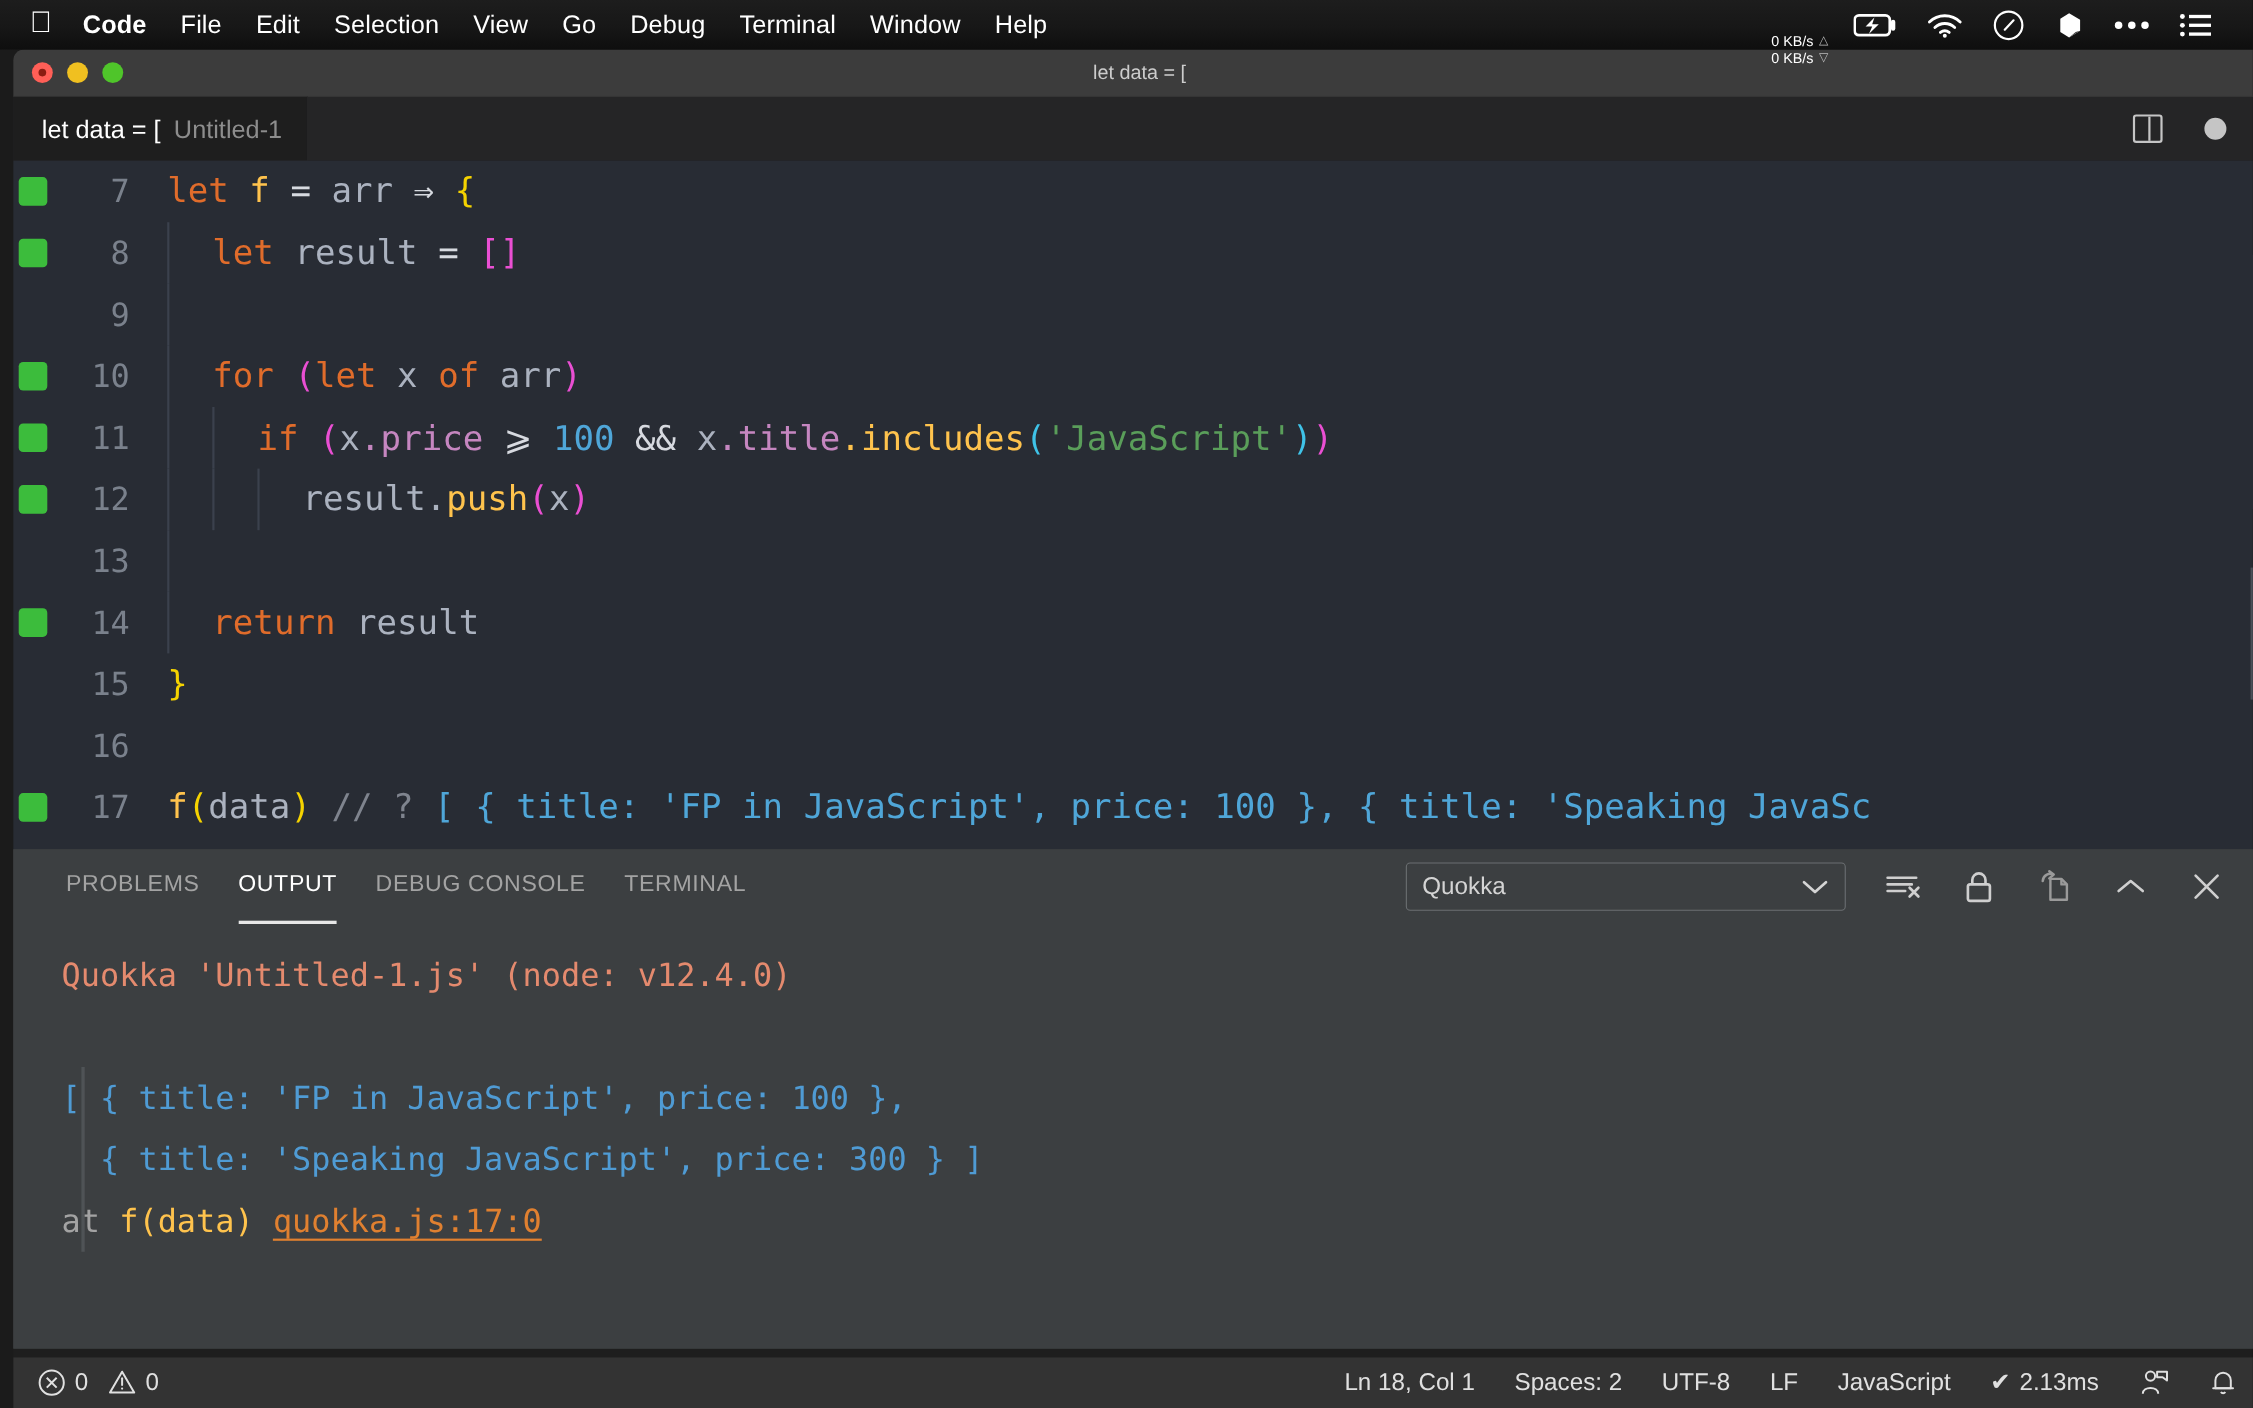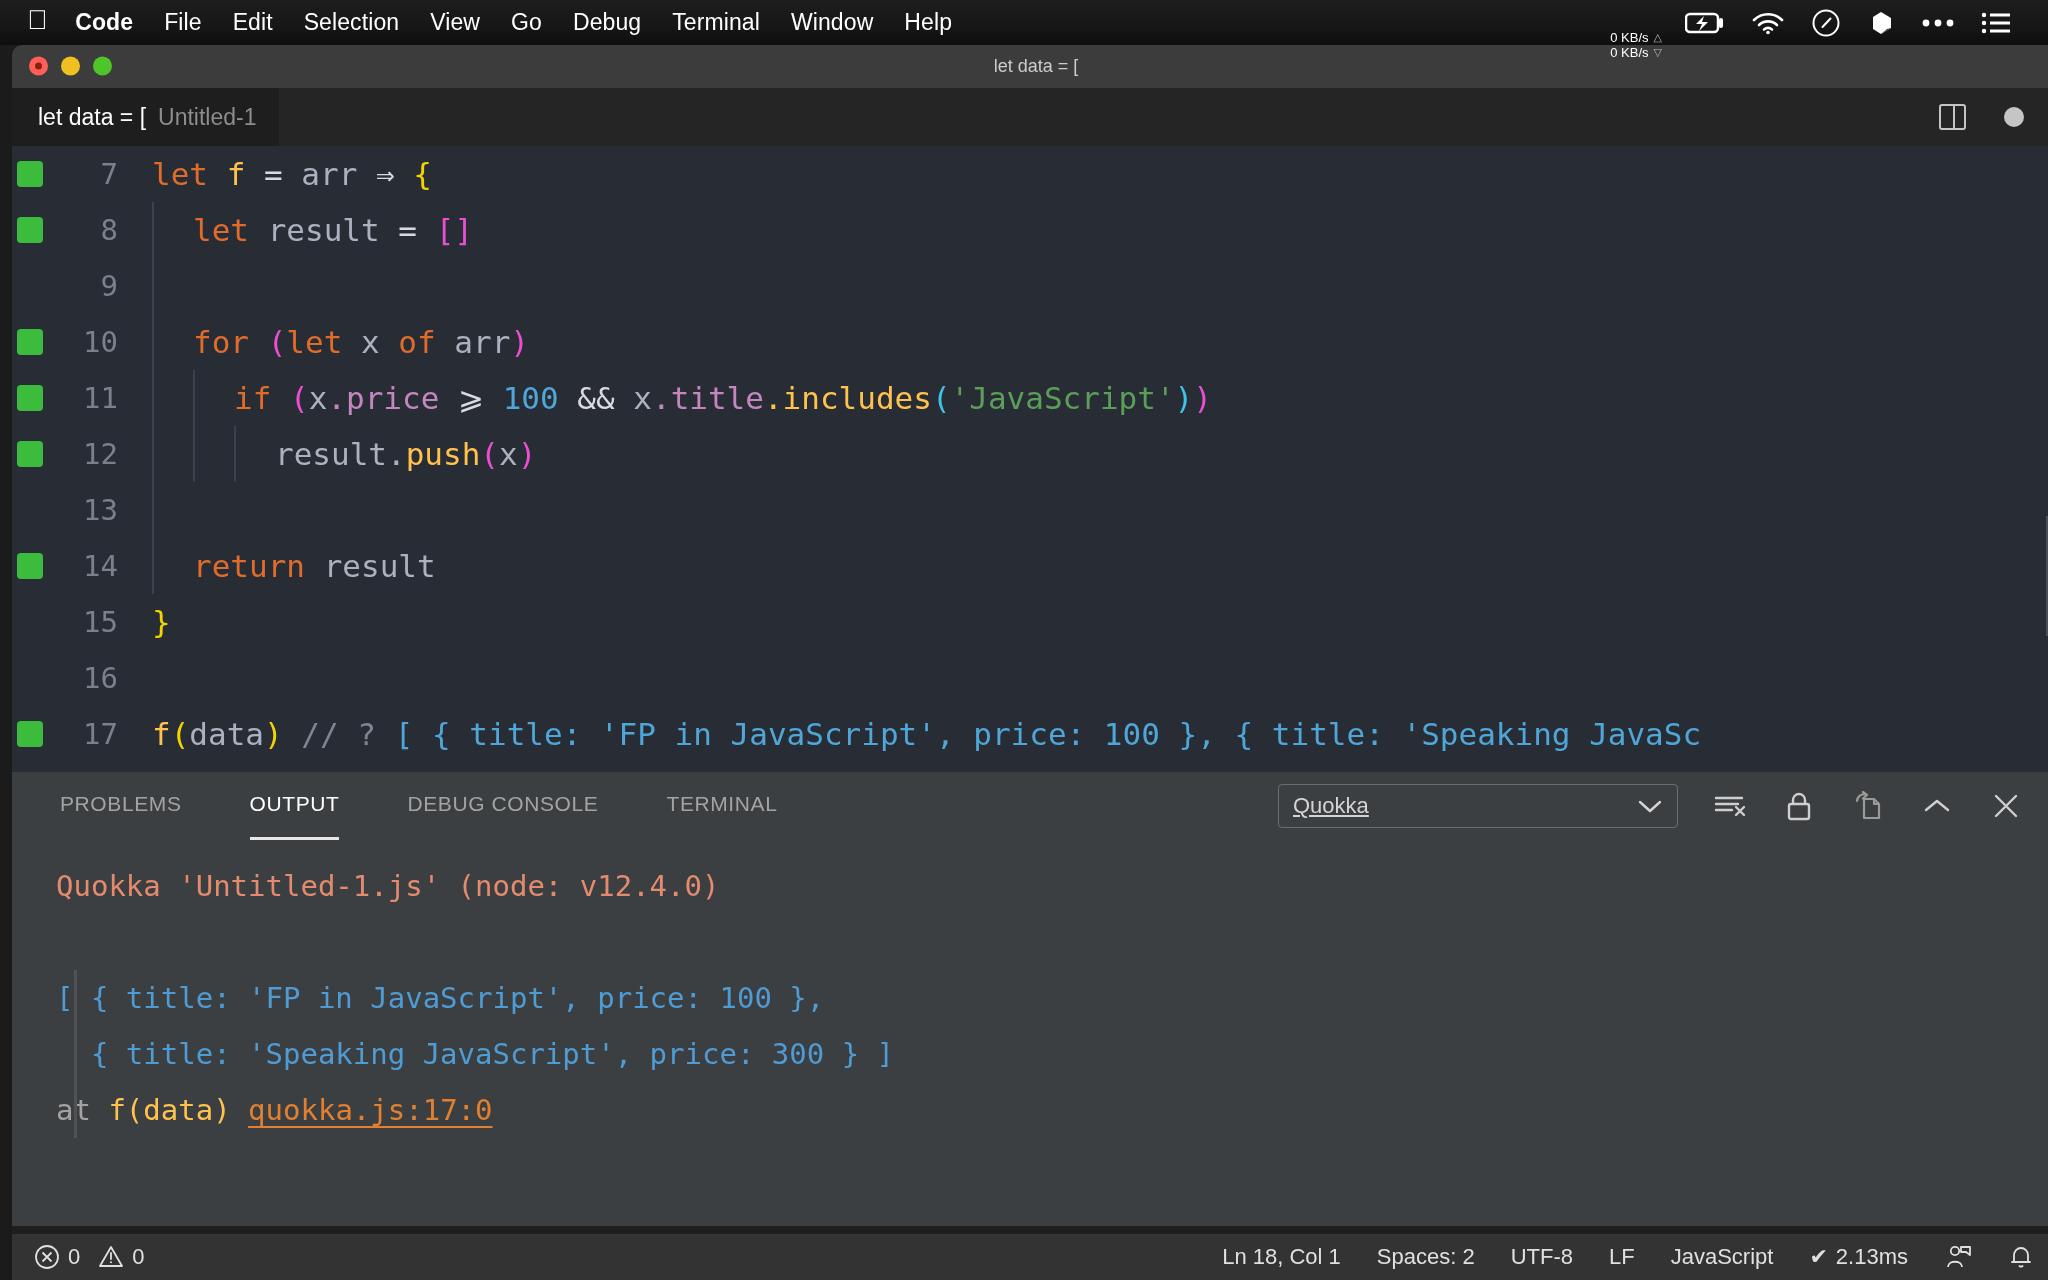--- a/index.html
+++ b/index.html
@@ -95,25 +95,25 @@
   .panel { background:#3c3f41; height:auto; }
   .panel-head { height:68px; display:flex; align-items:center; position:relative; background:#3c3f41; }
   .ptab {
     font-size:21px; color:#a3a3a3; letter-spacing:0.6px; margin-left:0; padding:0 0 4px 0;
     position:relative; white-space:nowrap;
   }
   .ptab.active { color:#ffffff; }
   .ptab.active::after {
     content:""; position:absolute; left:0; right:0; bottom:-20px; height:3px; background:#e7e7e7;
   }
-  .ptabs { display:flex; gap:68px; padding-left:48px; align-items:center; }
+  .ptabs { display:flex; gap:35px; padding-left:48px; align-items:center; }
   .psel {
     margin-left:auto; margin-right:36px; width:400px; height:44px; background:#3c3f41;
     border:1px solid #6b6f72; border-radius:4px; display:flex; align-items:center;
-    padding:0 14px; color:#d4d4d4; font-size:22px; position:relative;text-decoration:underline;
+    padding:0 14px; color:#d4d4d4; font-size:22px; position:relative;
   }
   .psel .chev { margin-left:auto; }
   .pacts { display:flex; align-items:center; gap:40px; padding-right:40px; }
 
   .output {
     background:#3c3f41; padding:18px 0 0 0; height:386px; overflow:hidden;
     font-family:"DejaVu Sans Mono","Liberation Mono",monospace;
     font-size:29px; line-height:56px;
   }
   .oline { padding-left:44px; white-space:pre; }

